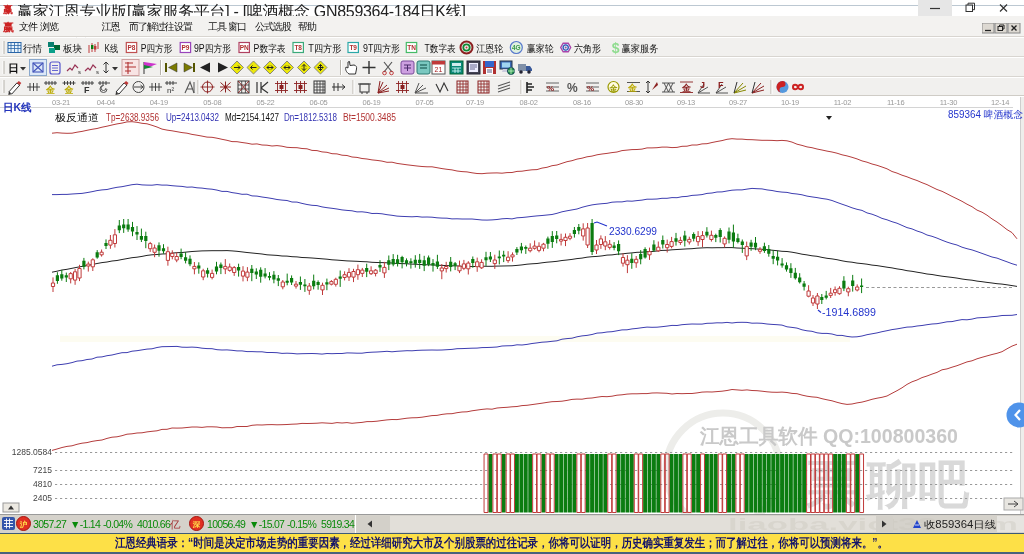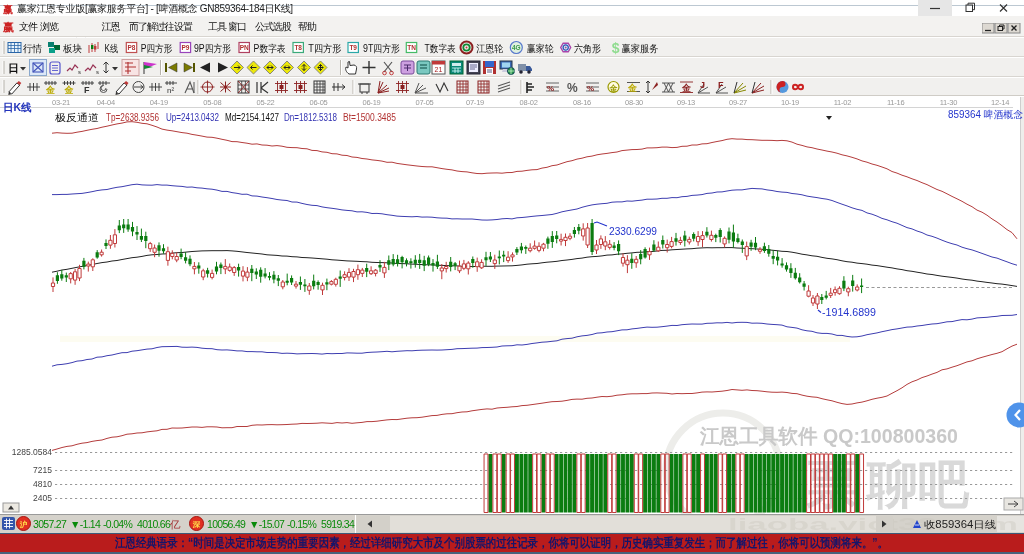--- a/index.html
+++ b/index.html
@@ -1,25 +1,25 @@
 <!DOCTYPE html>
 <html><head><meta charset="utf-8"><title>t</title><style>
 *{margin:0;padding:0;box-sizing:border-box}
 body{width:1024px;height:554px;font-family:"Liberation Sans",sans-serif;position:relative;background:#fff;overflow:hidden}
 .abs{position:absolute}
 #titlebar{left:0;top:0;width:1024px;height:16px;background:#fff}
 #titleline{left:0;top:5px;width:1024px;height:1px;background:#bcc8d2}
-#titletxt{left:17px;top:2px;font-size:10px;color:#222;letter-spacing:-0.3px}
+#titletxt{left:17px;top:2px;font-size:16px;color:#222;letter-spacing:-0.3px}
 #menubar{left:0;top:16px;width:1024px;height:21px;background:#f3f2f0;border-bottom:1px solid #d8d5d0;font-size:10px;color:#111;letter-spacing:-1.1px}
 #tb1{left:0;top:38px;width:1024px;height:19px;background:#f1f0ee;border-bottom:1px solid #d8d5d0}
 #tb2{left:0;top:58px;width:1024px;height:19px;background:#f1f0ee;border-bottom:1px solid #d8d5d0}
 #tb3{left:0;top:78px;width:1024px;height:18px;background:#f1f0ee;border-bottom:1px solid #cfccc6}
 #chartwrap{left:0;top:97px;width:1024px;height:417px;background:#fff}
 #scrollrow{left:0;top:514px;width:1024px;height:19px;background:#d5d2cb;border-top:1px solid #9a9a9a}
-#bottombar{left:0;top:533px;width:1024px;height:21px;background:#b91c1c;border-top:1px solid #3d5a78;border-bottom:2px solid #48617c}
+#bottombar{left:0;top:533px;width:1024px;height:21px;background:#fde047;border-top:1px solid #3d5a78;border-bottom:2px solid #48617c}
 text{font-family:"Liberation Sans",sans-serif}
 </style></head>
 <body>
 <div class="abs" id="titlebar">
  <div class="abs" id="titleline"></div>
  <span class="abs" style="left:3px;top:3px;font-size:10px;font-weight:bold;color:#c22">赢</span>
  <span class="abs" id="titletxt">赢家江恩专业版[赢家服务平台] - [啤酒概念  GN859364-184日K线]</span>
  <div class="abs" style="left:918px;top:0;width:34px;height:16px;background:#e6e6e6"></div>
  <svg class="abs" style="left:918px;top:0" width="106" height="16">
   <path d="M12,8.5 h10" stroke="#333" stroke-width="1.2"></path>

